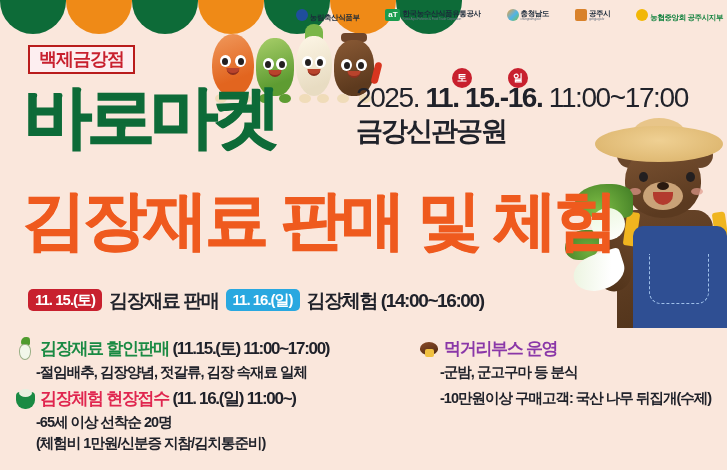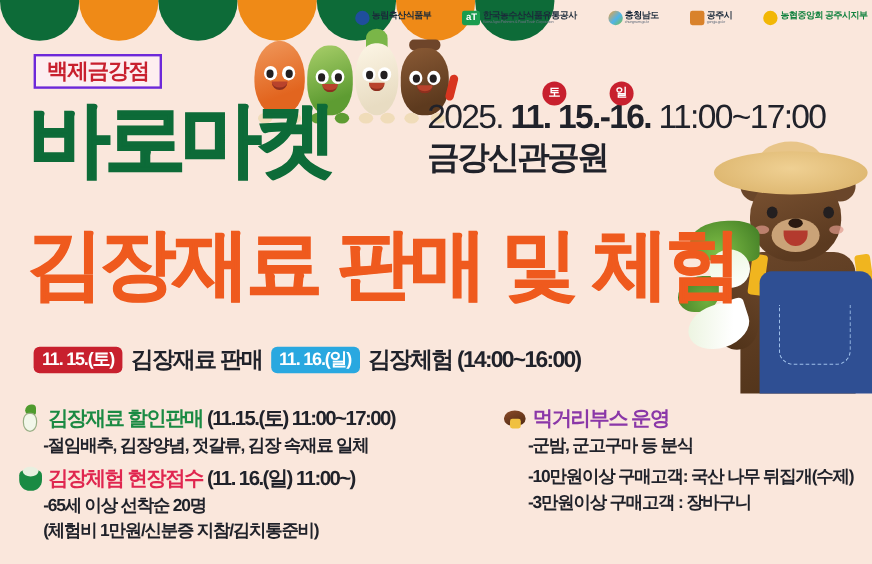--- a/index.html
+++ b/index.html
@@ -19,41 +19,41 @@
     width:66px; height:34px; border-radius:0 0 34px 34px;
   }
   #awning .scallop:nth-child(odd){ background:#0d6b38; }
   #awning .scallop:nth-child(even){ background:#ef8a17; }
 
   
   #logobar{
     position:absolute; right:4px; top:4px; height:22px;
     display:flex; align-items:center; gap:9px; z-index:6;
   }
-  .logo{ display:flex; align-items:flex-start; gap:2px;padding-left:17px; }
+  .logo{ display:flex; align-items:flex-end; gap:2px;padding-left:17px; }
   .logo .mark{ width:12px; height:12px; border-radius:50%; flex:none; }
   .logo .mark.sq{ border-radius:2px; }
   .logo .txt{
     font-size:7.5px; font-weight:bold; color:#1b2a3a;
     letter-spacing:-.4px; white-space:nowrap; line-height:1;
   }
   .logo .txt small{ display:block; font-size:3.2px; font-weight:normal;
     color:#6a7482; letter-spacing:-.2px; }
   .m-molit{ background:#1f4e9c; }
   .m-at{ background:#1a9c4e; border-radius:2px; color:#fff;
     font-size:8px; font-weight:bold; text-align:center; line-height:12px; width:15px;}
   .m-cn{ background:linear-gradient(135deg,#f2a33c,#4fb3e8 55%,#7ac043); }
   .m-gj{ background:#d9822b; border-radius:3px 3px 0 0; }
   .m-nh{ background:#f2b705; }
   .logo .txt.green{ color:#12823f; }
 
   
   #shop-badge{
     position:absolute; left:28px; top:45px; z-index:6;
-    border:2px solid #6d28d9; background:#fdeef0;
+    border:2px solid #b91c1c; background:#fdeef0;
     color:#c8202e; font-size:18px; font-weight:bold;
     padding:3px 9px 4px; letter-spacing:-1px; line-height:1;
   }
 
   
   #market-logo{
     position:absolute; left:24px; top:82px; z-index:5;
     font-size:68px; font-weight:bold; color:#0d6b38;
     letter-spacing:-5px; line-height:1;
     text-shadow:0 0 0 #0d6b38;
@@ -458,16 +458,15 @@
         <span>김장체험 현장접수</span>
         <span class="when">(11. 16.(일) 11:00~)</span>
       </span>
     </div>
     <div class="info-sub">-65세 이상 선착순 20명</div>
     <div class="info-sub">(체험비 1만원/신분증 지참/김치통준비)</div>
   </div>
 
   <div class="info-block">
     <div class="info-sub">-10만원이상 구매고객: 국산 나무 뒤집개(수제)</div>
-    <div class="info-sub">-3만원이상 구매고객 : 장바구니</div>
   </div>
 
 </div>
 
 </body></html>

